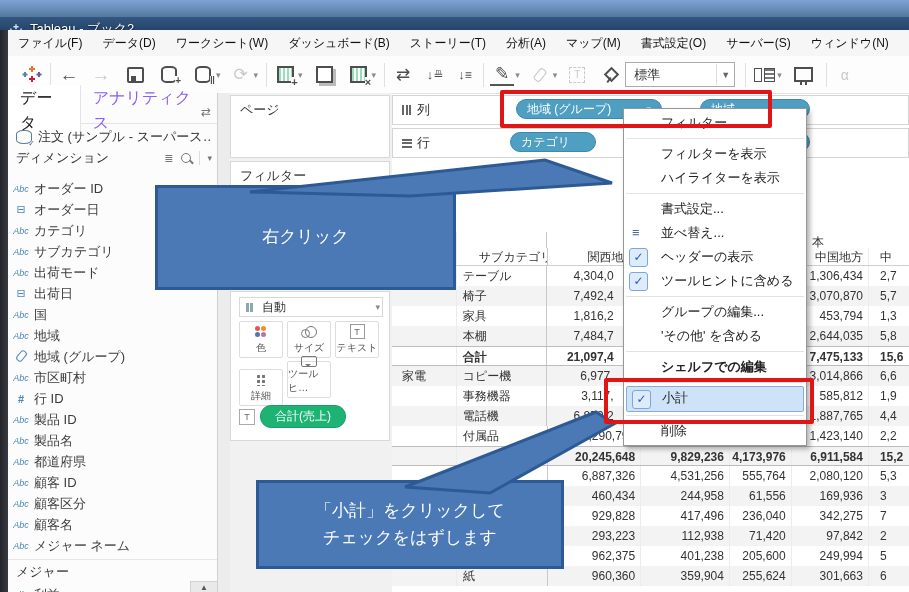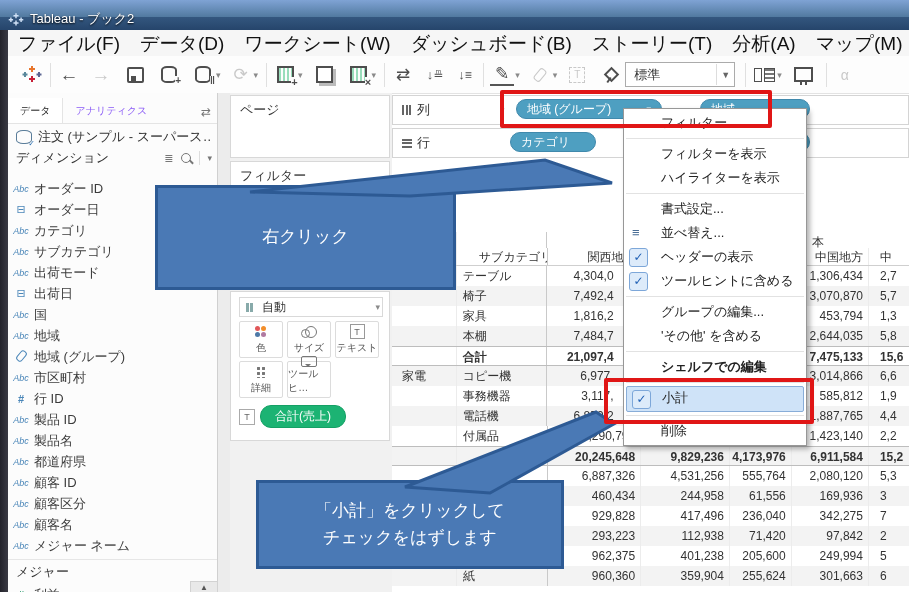--- a/index.html
+++ b/index.html
@@ -1,26 +1,26 @@
 <!DOCTYPE html>
 <html><head>
 <meta charset="utf-8">
 <style>
   html,body{margin:0;padding:0;background:#888;}
   #stage{position:relative;width:909px;height:592px;overflow:hidden;background:#fff;
     font-family:"Liberation Sans","DejaVu Sans",sans-serif;font-size:13px;color:#333;}
   
   .titlebar{position:absolute;left:0;top:0;width:909px;height:38px;
     background:linear-gradient(180deg,#7fa3d4 0%,#51799f 45%,#33567e 46%,#1d3a5f 100%);
-    color:#fff;display:flex;align-items:center;padding-left:8px;box-sizing:border-box;}
+    color:#fff;display:flex;align-items:flex-end;padding-left:8px;box-sizing:border-box;}
   .titlebar .ttl{font-size:13px;margin-left:6px;text-shadow:0 1px 2px #000;}
   
   .menubar{position:absolute;left:8px;top:30px;width:901px;height:26px;background:#f6f6f6;
     border-bottom:1px solid #dcdcdc;display:flex;align-items:center;white-space:nowrap;overflow:hidden;}
-  .menubar .mi{padding:0 10px;font-size:19px;color:#111;line-height:25px;}
+  .menubar .mi{padding:0 10px;font-size:12px;color:#111;line-height:25px;}
   
   .toolbar{position:absolute;left:8px;top:56px;width:901px;height:37px;background:#fdfdfd;
     border-bottom:1px solid #e3e3e3;display:flex;align-items:center;overflow:hidden;}
   .tbi{display:inline-flex;align-items:center;justify-content:center;height:26px;min-width:24px;
     color:#4e4e4e;font-size:17px;position:relative;}
   .tbi.dis{color:#c9c9c9;}
   .tbsep{width:1px;height:24px;background:#e0e0e0;margin:0 6px;flex:none;}
   .caret{font-size:9px;color:#8a8a8a;margin:0 2px 0 1px;}
   .cyl{width:12px;height:13px;border:2px solid #4e4e4e;border-radius:6px/4px;position:relative;}
   .cyl .sub{position:absolute;right:-6px;bottom:-4px;font-size:10px;font-weight:bold;background:#fdfdfd;line-height:9px;}
@@ -36,21 +36,21 @@
   .pin{width:12px;height:14px;position:relative;}
   .pin::before{content:"";position:absolute;left:3px;top:1px;width:7px;height:7px;border:2px solid #4e4e4e;transform:rotate(45deg);}
   .pin::after{content:"";position:absolute;left:5px;top:9px;width:2px;height:6px;background:#4e4e4e;transform:rotate(35deg);}
   .present{width:15px;height:11px;border:2px solid #4e4e4e;position:relative;}
   .present::after{content:"";position:absolute;left:4px;bottom:-5px;width:3px;height:3px;border-left:2px solid #4e4e4e;border-right:2px solid #4e4e4e;}
   
   .edgestrip{position:absolute;left:0;top:30px;width:8px;height:562px;background:linear-gradient(90deg,#23232b,#3a3a44);}
   
   .datapane{position:absolute;left:8px;top:93px;width:210px;height:499px;background:#fcfcfc;border-right:1px solid #d0d0d0;box-sizing:border-box;}
   .panetabs{position:absolute;left:0;top:4px;width:100%;height:26px;display:flex;align-items:center;border-bottom:1px solid #e4e4e4;}
-  .ptab{padding:0 12px;font-size:10px;line-height:25px;}
+  .ptab{padding:0 12px;font-size:16px;line-height:25px;}
   .ptab.on{color:#222;background:#fff;border-right:1px solid #e4e4e4;}
   .ptab.off{color:#8b5cf6;}
   .pane-swap{position:absolute;right:6px;top:8px;color:#777;font-size:12px;}
   .dsrow{position:absolute;left:8px;top:33px;width:196px;height:22px;display:flex;align-items:center;font-size:13px;color:#333;overflow:hidden;white-space:nowrap;}
   .ds-ico{width:14px;height:12px;border:1.5px solid #5a7d9a;border-radius:7px/4px;margin-right:6px;position:relative;flex:none;}
   .ds-ico::after{content:"✓";position:absolute;right:-4px;bottom:-5px;font-size:8px;color:#2a6fb0;font-weight:bold;}
   .dimhdr{position:absolute;left:8px;top:55px;width:196px;height:20px;display:flex;align-items:center;font-size:13px;color:#333;}
   .dimhdr .sp{flex:1;}
   .hico{color:#777;font-size:11px;margin-left:7px;}
   .srch{width:8px;height:8px;border:1.5px solid #777;border-radius:50%;position:relative;margin-left:8px;}
@@ -388,21 +388,21 @@
             <span class="szico"></span>
           </span>
         <span>サイズ</span>
       </div>
       <div class="mbtn" style="left:104px;top:29px">
         <span class="ic">
             <span class="tico">T</span>
           </span>
         <span>テキスト</span>
       </div>
-      <div class="mbtn" style="left:8px;top:69px">
+      <div class="mbtn" style="left:8px;top:77px">
         <span class="ic">
             <span class="detico"></span>
           </span>
         <span>詳細</span>
       </div>
       <div class="mbtn" style="left:56px;top:69px">
         <span class="ic">
             <span class="bubble"></span>
           </span>
         <span>ツールヒ…</span>

